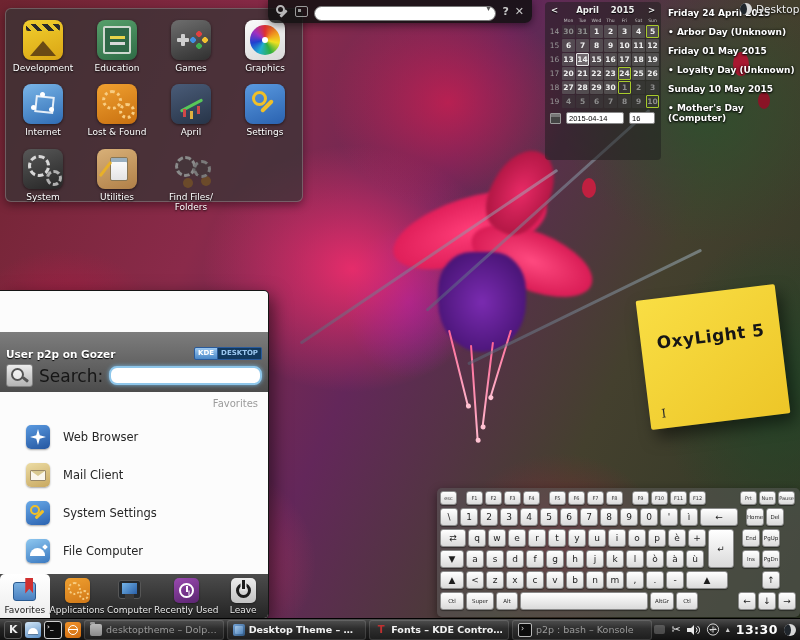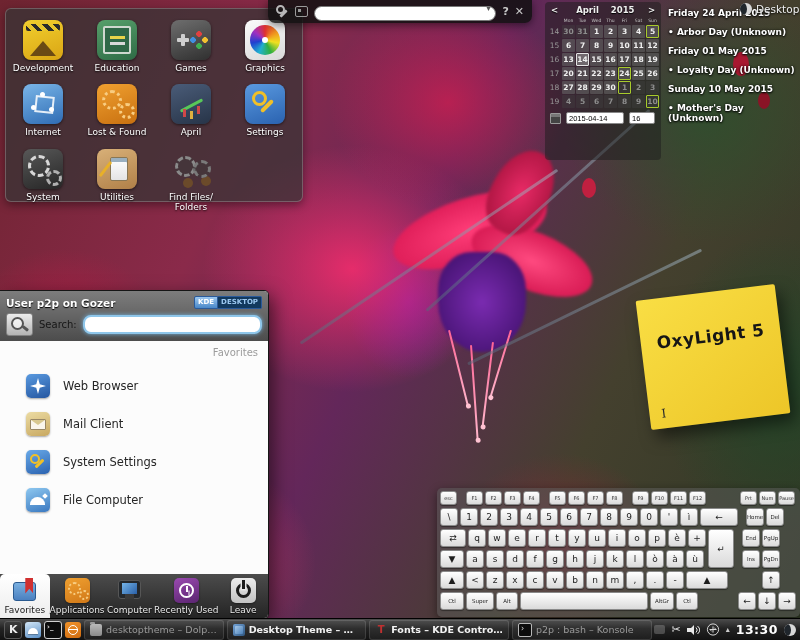--- a/index.html
+++ b/index.html
@@ -98,31 +98,31 @@
   .cdate{width:58px;} .cweek{width:26px;}
   
   .holidays{left:668px;top:8px;width:132px;z-index:3;}
   .hd,.he{font-size:9px;font-weight:bold;color:#fff;text-shadow:0 1px 2px #000,0 0 3px rgba(0,0,0,.8);margin-bottom:9px;}
   
   .toolbox{left:740px;top:3px;z-index:4;display:flex;align-items:center;gap:4px;color:#f0f0f0;font-size:10.5px;text-shadow:0 1px 2px #000;}
   .cashew{width:12px;height:12px;border-radius:50%;background:#d8d8d8;position:relative;overflow:hidden;flex:none;}
   .cashew::before{content:"";position:absolute;left:-4px;top:-1px;width:11px;height:14px;border-radius:50%;background:#20262c;}
   
   .kickoff{left:0;top:290px;width:268px;height:327px;z-index:8;border:1px solid #161616;border-left:none;border-radius:0 5px 5px 0;overflow:hidden;box-shadow:4px 6px 18px rgba(0,0,0,.55);display:flex;flex-direction:column;background:#fcfcfc;}
-  .khead{background:linear-gradient(#7d7d7d,#4c4c4c);padding:4px 6px 5px;flex:none;}
+  .khead{background:linear-gradient(#7d7d7d,#4c4c4c);padding:14px 6px 5px;flex:none;margin-top:41px;}
   .ktitlebar{display:flex;align-items:center;justify-content:space-between;height:15px;}
   .ktitle{font-size:10.5px;font-weight:bold;color:#fff;text-shadow:0 1px 1px #000;}
   .badge{display:flex;font-size:7px;font-weight:bold;line-height:1;}
   .badge .kde{background:linear-gradient(#9cc8f0,#4a88c8);color:#fff;padding:2px 3px;border:1px solid #2a5a9a;border-radius:2px 0 0 2px;}
   .badge .dk{background:#12395e;color:#9cc8f0;padding:2px 3px;border:1px solid #2a5a9a;border-left:none;border-radius:0 2px 2px 0;}
   .ksearchrow{display:flex;align-items:center;gap:6px;margin-top:3px;}
   .ksicon{position:relative;width:25px;height:21px;background:linear-gradient(#ececec,#b4b4b4);border:1px solid #828282;border-radius:3px;flex:none;}
   .ksicon::before{content:"";position:absolute;left:4px;top:3px;width:9px;height:9px;border:2px solid #555;border-radius:50%;background:rgba(255,255,255,.6);}
   .ksicon::after{content:"";position:absolute;left:15px;top:13px;width:7px;height:2.5px;background:#555;border-radius:1px;transform:rotate(38deg);}
-  .kslabel{font-size:10px;color:#161616;}
+  .kslabel{font-size:17px;color:#161616;}
   .ksinput{flex:1;height:15px;border-radius:8px;border:2px solid #8ec6ea;box-shadow:0 0 4px rgba(120,190,235,.9);font-size:9px;padding:0 6px;background:#fff;}
   .kbody{flex:1;position:relative;background:#fcfcfc;}
   .ksec{position:absolute;right:10px;top:6px;font-size:10px;color:#9b9b9b;}
   .favlist{padding-top:26px;}
   .fav{display:flex;align-items:center;gap:13px;height:38px;padding-left:26px;}
   .favl{font-size:11.5px;color:#262626;}
   .fi{width:24px;height:24px;border-radius:5px;position:relative;box-shadow:0 1px 2px rgba(0,0,0,.35);flex:none;}
   .fi0{background:linear-gradient(160deg,#5a9ae0,#2456a0);}
   .fi0::before{content:"";position:absolute;inset:4px;background:#fff;clip-path:polygon(50% 0,61% 39%,100% 50%,61% 61%,50% 100%,39% 61%,0 50%,39% 39%);}
   .fi1{background:linear-gradient(160deg,#ecdca4,#c8a860);}
@@ -349,21 +349,21 @@
     <input class="calinput cweek" value="16" style="">
   </div>
 </div>
 
 <div class="abs holidays">
     <div class="hd">Friday 24 April 2015</div>
     <div class="he">• Arbor Day (Unknown)</div>
     <div class="hd">Friday 01 May 2015</div>
     <div class="he">• Loyalty Day (Unknown)</div>
     <div class="hd">Sunday 10 May 2015</div>
-    <div class="he">• Mother's Day (Unknown)</div>
+    <div class="he">• Mother's Day (Computer)</div>
   </div>
 
 <div class="abs toolbox">
   <span class="cashew"></span>
   <span>Desktop</span>
 </div>
 
 <div class="abs kickoff">
   <div class="khead">
     <div class="ktitlebar">

